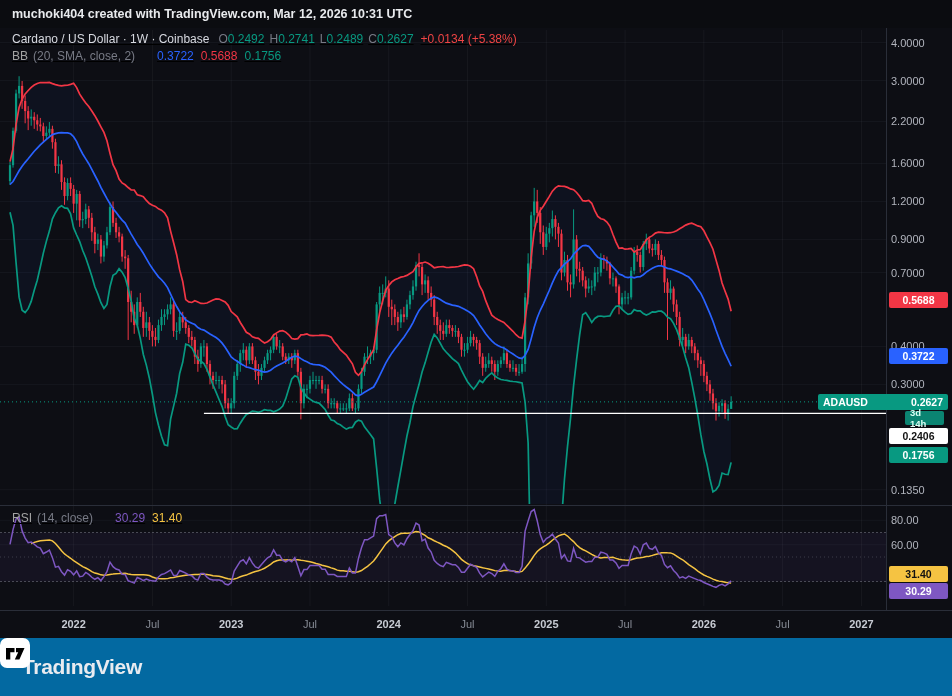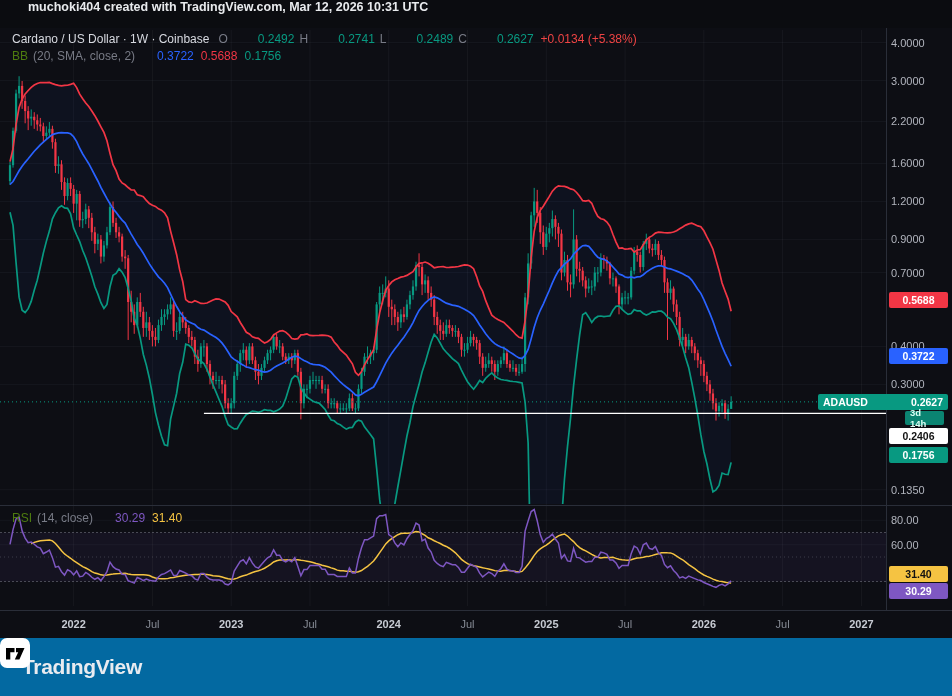--- a/index.html
+++ b/index.html
@@ -1,27 +1,27 @@
 <!DOCTYPE html>
 <html><head>
 <meta charset="utf-8">
 <style>
   html,body{margin:0;padding:0;background:#000;font-family:"Liberation Sans",sans-serif;}
   .container{position:relative;width:952px;height:696px;background:#0d0e14;overflow:hidden;}
   svg{position:absolute;left:0;top:0;z-index:1;}
   svg text{font-family:"Liberation Sans",sans-serif;}
   .topbar{position:absolute;left:0;top:0;width:952px;height:28px;background:#0b0c10;z-index:4;
-          display:flex;padding-left:28px;box-sizing:border-box;
+          display:flex;align-items:center;padding-left:12px;box-sizing:border-box;
           font-size:12.5px;font-weight:700;color:#e8eaed;}
-  .legend{position:absolute;left:12px;z-index:5;font-size:12px;white-space:nowrap;display:flex;align-items:flex-end;}
+  .legend{position:absolute;left:12px;z-index:5;font-size:12px;white-space:nowrap;display:flex;align-items:flex-end;text-decoration:underline;}
   .lg-title{color:#d7d9e0;margin-right:9px;}
   .lt{color:#787b86;}
-  .lv{color:#089981;margin-right:5px;margin-left:30px;}
+  .lv{color:#089981;margin-right:5px;}
   .lg-chg{color:#ef4444;margin-left:2px;}
-  .lg-ind{color:#4d7c0f;margin-right:5px;}
+  .lg-ind{color:#a3a3a3;margin-right:5px;}
   .lg-params{color:#787b86;margin-right:22px;}
   .v-blue{color:#2962ff;margin-right:7px;}
   .v-red{color:#f23645;margin-right:7px;}
   .v-teal{color:#089981;}
   .v-purple{color:#7e57c2;margin-right:7px;}
   .v-yellow{color:#f5c342;}
   .badge{position:absolute;height:16px;display:flex;align-items:center;border-radius:2px;
          font-size:10.5px;font-weight:600;z-index:6;padding:0 5px;box-sizing:border-box;}
   .bcenter{left:889px;width:59px;justify-content:center;}
   .red{background:#f23645;color:#fff;}

